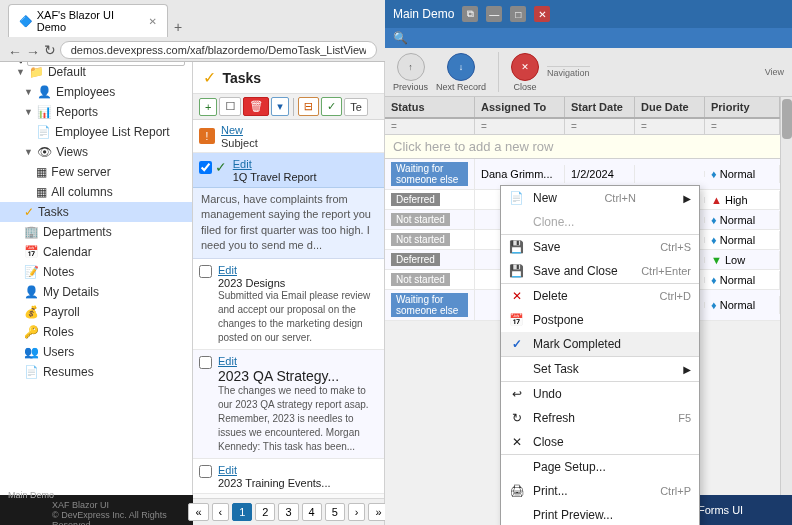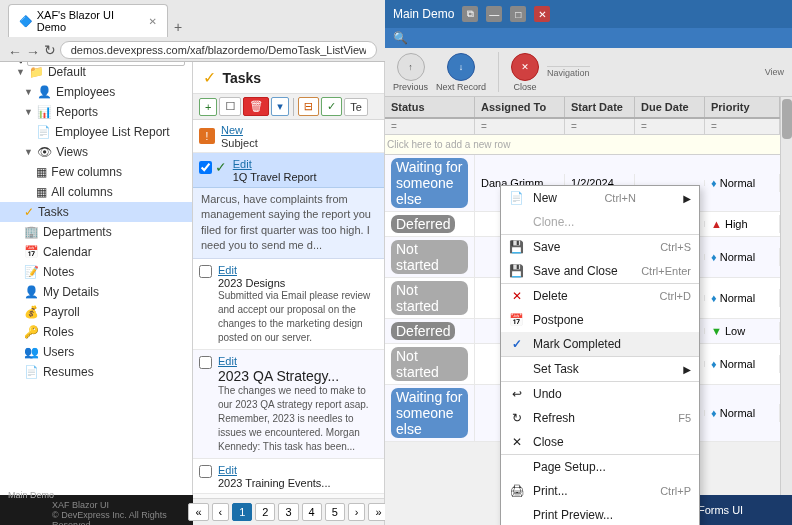--- a/index.html
+++ b/index.html
@@ -73,35 +73,35 @@
       font-size: 10px; color: #888;
     }
     .filter-cell { padding: 2px 6px; border-right: 1px solid #d0d0d0; flex-shrink: 0; }
     .filter-cell.status { width: 90px; }
     .filter-cell.assigned { width: 90px; }
     .filter-cell.start { width: 70px; }
     .filter-cell.due { width: 70px; }
     .filter-cell.priority { width: 75px; }
     .grid-add-row {
       display: flex; background: #fffff0; border-bottom: 1px solid #d0d0d0;
-      font-size: 10px; color: #aaa; padding: 4px 2px;
+      font-size: 13px; color: #aaa; padding: 4px 8px;
     }
     .grid-data-row {
       display: flex; border-bottom: 1px solid #e8e8e8; font-size: 11px;
       background: #fff; align-items: center;
     }
     .grid-data-row:nth-child(even) { background: #f8f8ff; }
     .grid-cell { padding: 3px 6px; border-right: 1px solid #e8e8e8; flex-shrink: 0; }
     .grid-cell.status { width: 90px; }
     .grid-cell.assigned { width: 90px; }
     .grid-cell.start { width: 70px; }
     .grid-cell.due { width: 70px; }
     .grid-cell.priority { width: 75px; }
     .status-badge {
-      display: inline-block; padding: 1px 5px; border-radius: 7px; font-size: 14px; color: #fff;
+      display: inline-block; padding: 1px 5px; border-radius: 0; font-size: 10px; color: #fff;
     }
     .status-waiting { background: #5a8fcc; }
     .status-deferred { background: #888; }
     .status-not-started { background: #aaa; }
     .priority-normal { color: #2288cc; }
     .priority-high { color: #cc2222; }
     .priority-low { color: #22aa22; }
 
     
     .context-menu {
@@ -219,21 +219,21 @@
     <span>📄</span>
     <span>Employee List Report</span>
   </div>
   <div class="nav-item nav-indent-1">
     <span class="expand-arrow">▼</span>
     <span>👁</span>
     <span>Views</span>
   </div>
   <div class="nav-item nav-indent-2">
     <span>▦</span>
-    <span>Few columns</span>
+    <span>Few server</span>
   </div>
   <div class="nav-item nav-indent-2">
     <span>▦</span>
     <span>All columns</span>
   </div>
   <div class="nav-item nav-indent-1 active">
     <span style="color:#e8a000">✓</span>
     <span>Tasks</span>
   </div>
   <div class="nav-item nav-indent-1">

